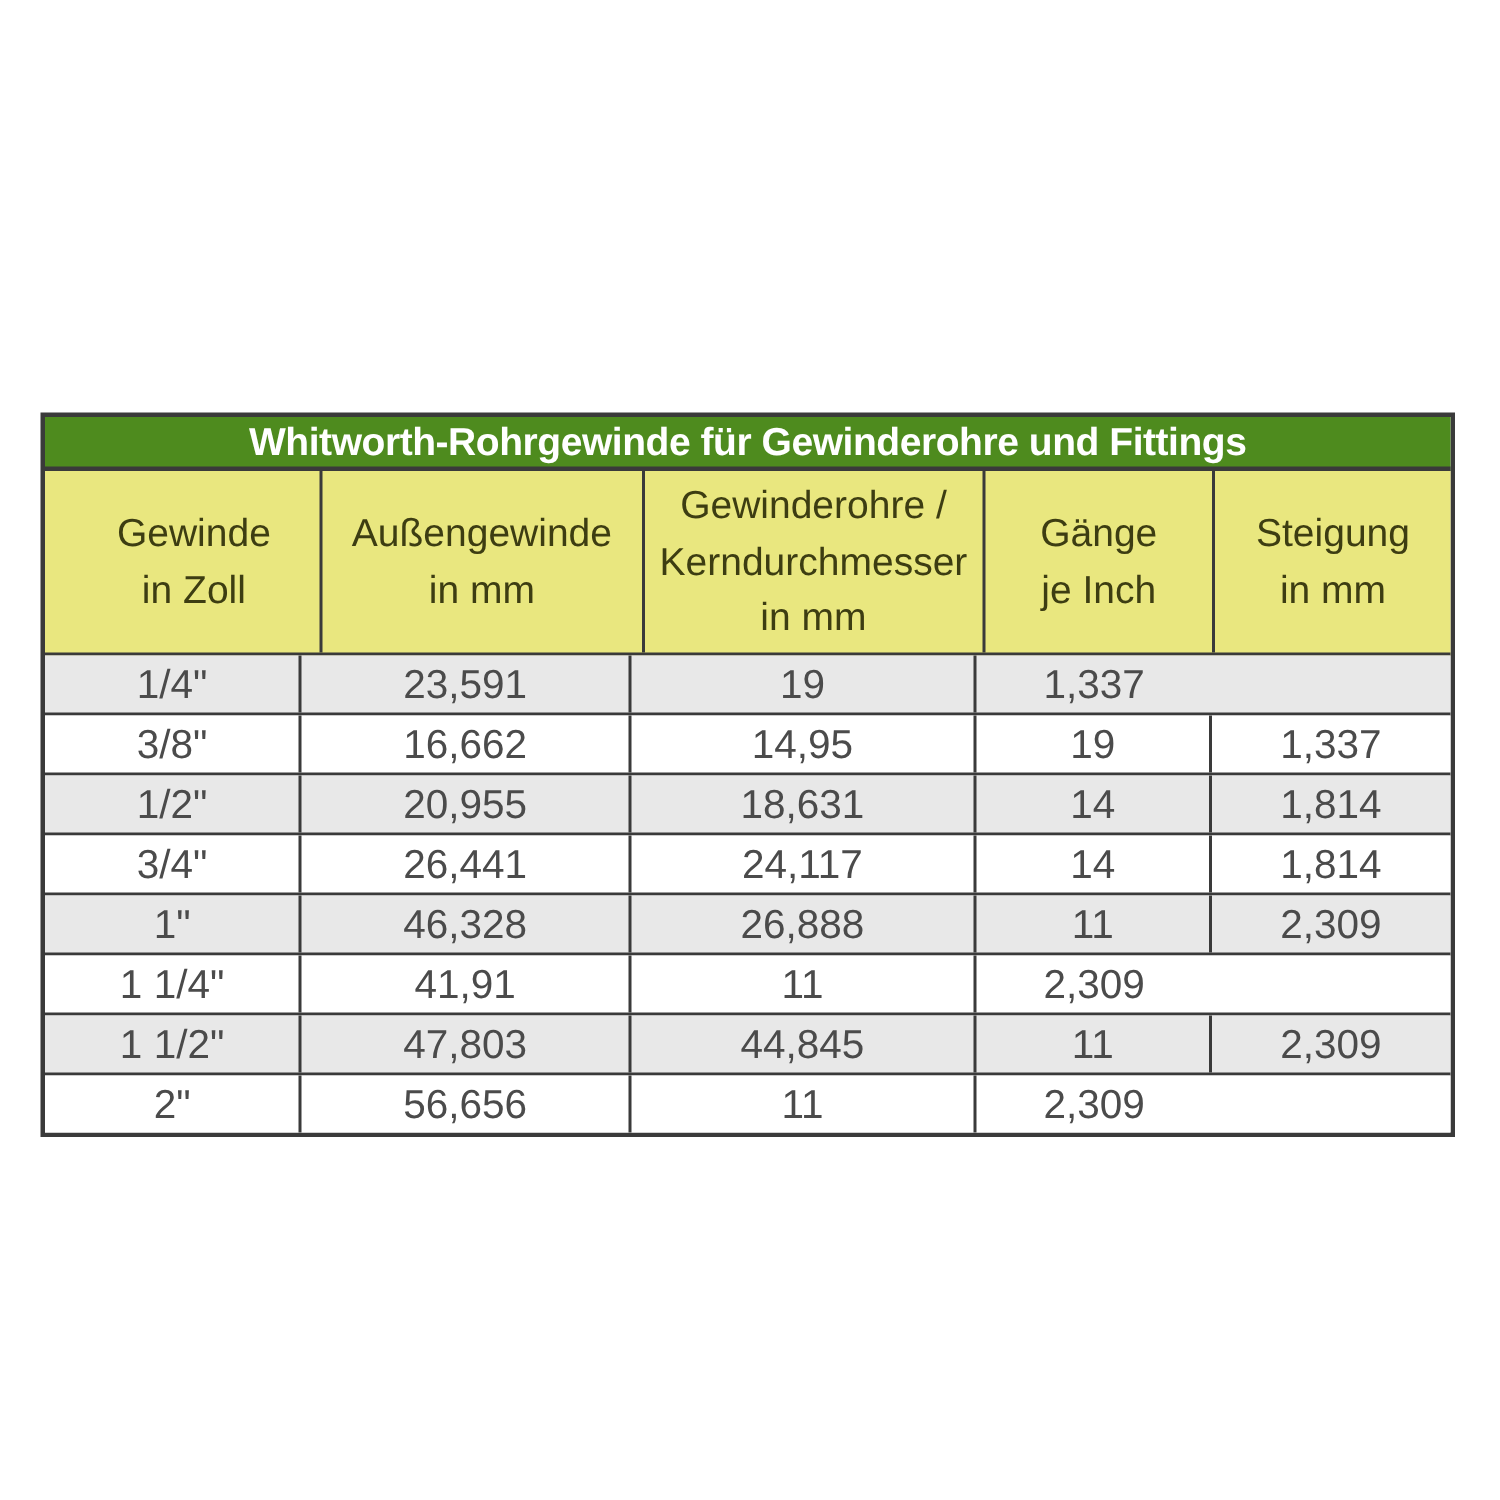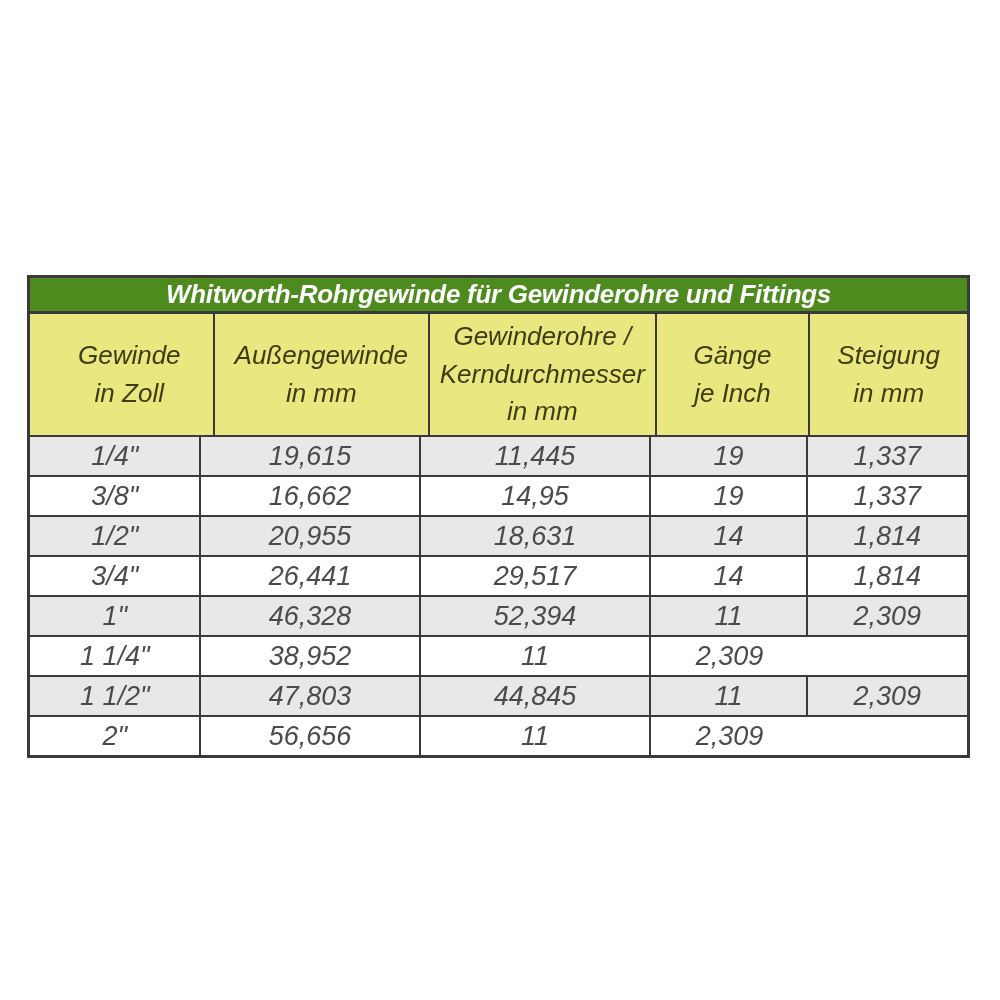--- a/index.html
+++ b/index.html
@@ -5,21 +5,21 @@
   :root {
     --title-bg: #4e8b1e;
     --header-bg: #e9e77f;
     --row-alt-bg: #e8e8e8;
     --row-bg: #ffffff;
     --border: #3a3a3a;
     --title-text: #ffffff;
     --header-text: #3d3d12;
     --cell-text: #4b4b4b;
   }
-  * { margin: 0; padding: 0; box-sizing: border-box; font-style: italic; }
+  * { margin: 0; padding: 0; box-sizing: border-box; }
   html, body { background: #ffffff; }
   body {
     font-family: "Liberation Sans", "DejaVu Sans", sans-serif;
     width: 1000px; height: 1000px;
     position: relative; overflow: hidden;
   }
   .page {
     position: absolute; inset: 0; background: #ffffff;
   }
   .thread-table {
@@ -87,56 +87,55 @@
 in mm</div>
       <div class="hcell">Gänge
 je Inch</div>
       <div class="hcell">Steigung
 in mm</div>
     </div>
 
     <div id="tbody">
         <div class="grid-row row">
           <div class="cell">1/4"</div>
-          <div class="cell">19,615</div>
-          <div class="cell">11,445</div>
+          <div class="cell">23,591</div>
           <div class="cell">19</div>
           <div class="cell">1,337</div>
         </div>
         <div class="grid-row row">
           <div class="cell">3/8"</div>
           <div class="cell">16,662</div>
           <div class="cell">14,95</div>
           <div class="cell">19</div>
           <div class="cell">1,337</div>
         </div>
         <div class="grid-row row">
           <div class="cell">1/2"</div>
           <div class="cell">20,955</div>
           <div class="cell">18,631</div>
           <div class="cell">14</div>
           <div class="cell">1,814</div>
         </div>
         <div class="grid-row row">
           <div class="cell">3/4"</div>
           <div class="cell">26,441</div>
-          <div class="cell">29,517</div>
+          <div class="cell">24,117</div>
           <div class="cell">14</div>
           <div class="cell">1,814</div>
         </div>
         <div class="grid-row row">
           <div class="cell">1"</div>
           <div class="cell">46,328</div>
-          <div class="cell">52,394</div>
+          <div class="cell">26,888</div>
           <div class="cell">11</div>
           <div class="cell">2,309</div>
         </div>
         <div class="grid-row row">
           <div class="cell">1 1/4"</div>
-          <div class="cell">38,952</div>
+          <div class="cell">41,91</div>
           <div class="cell">11</div>
           <div class="cell">2,309</div>
         </div>
         <div class="grid-row row">
           <div class="cell">1 1/2"</div>
           <div class="cell">47,803</div>
           <div class="cell">44,845</div>
           <div class="cell">11</div>
           <div class="cell">2,309</div>
         </div>

